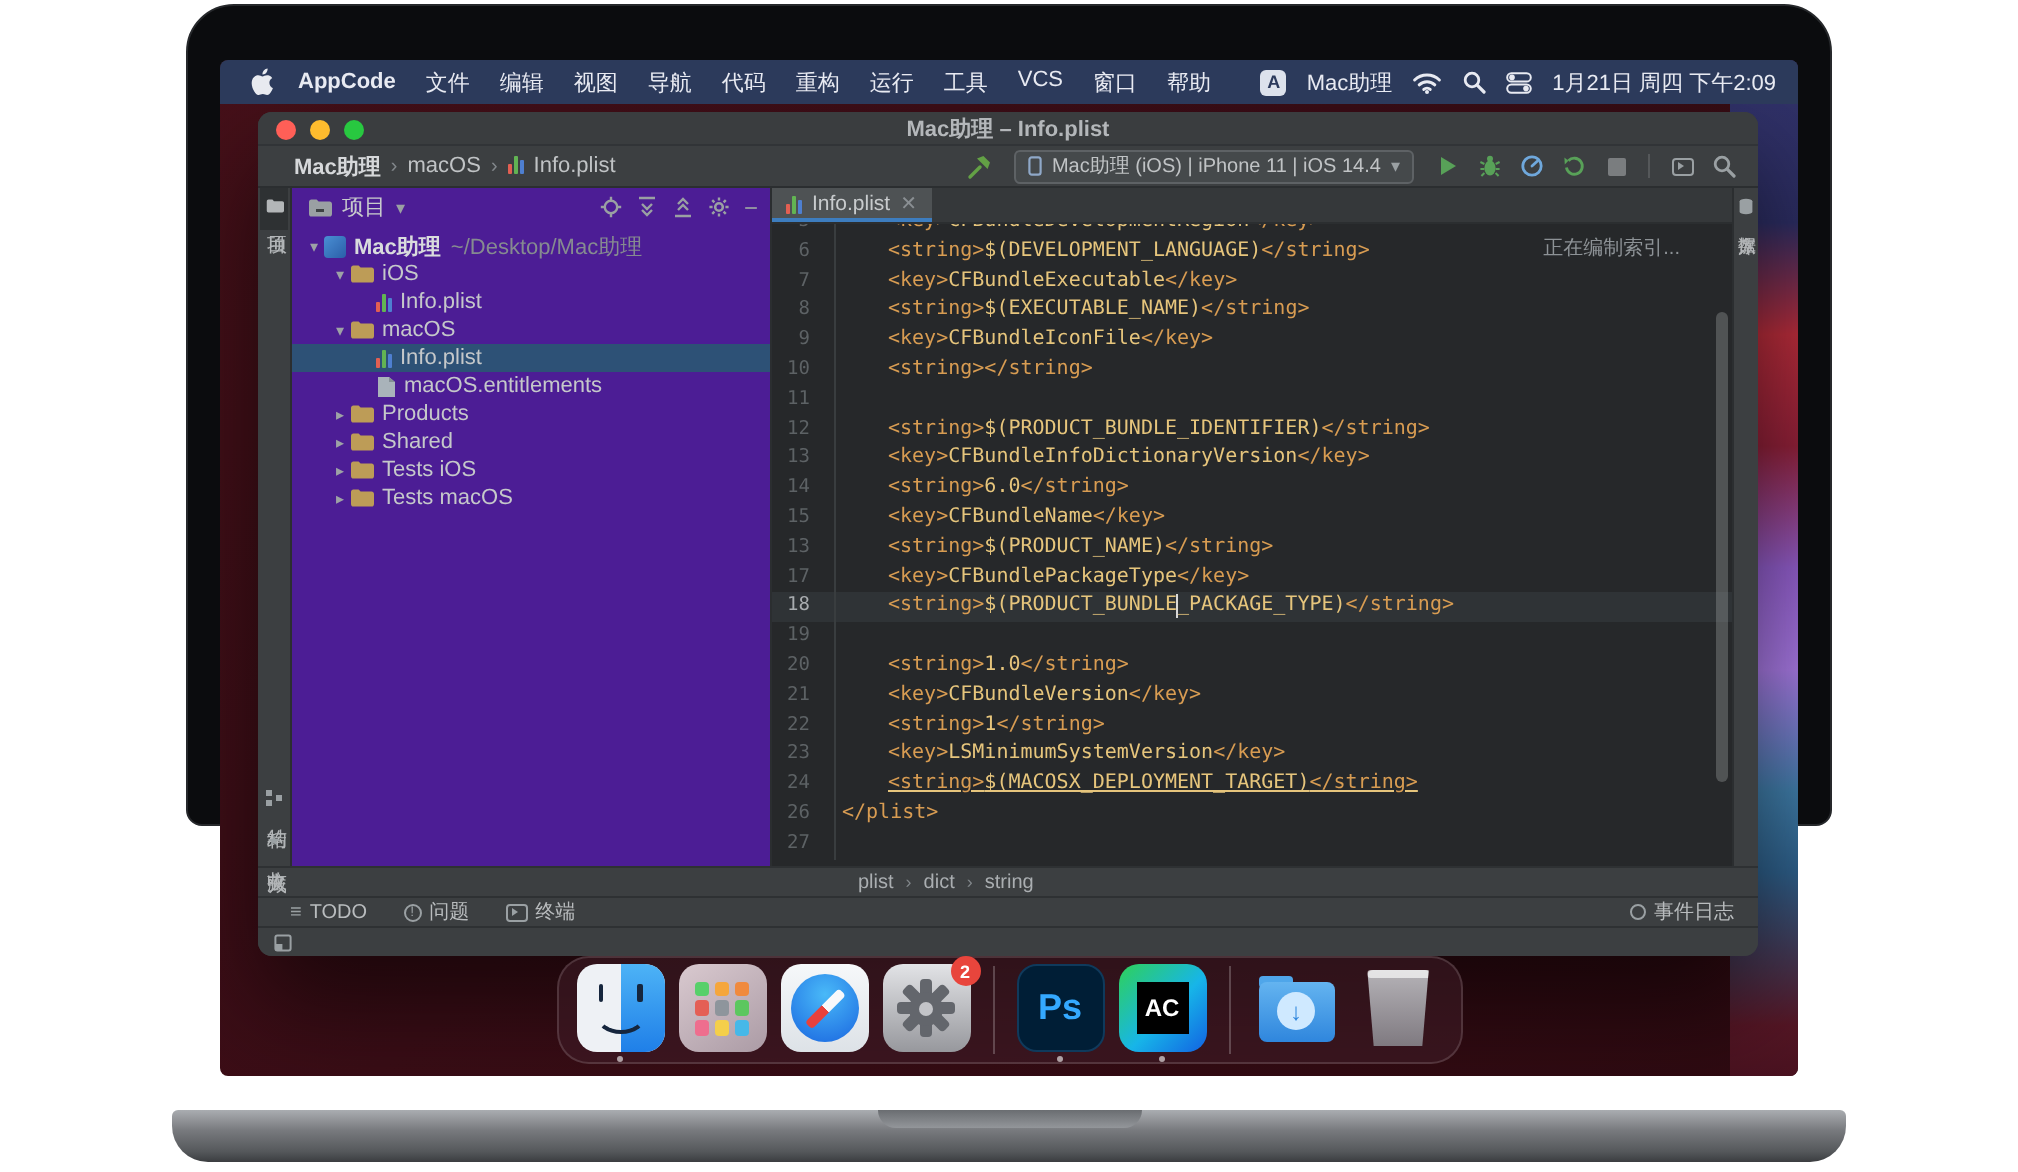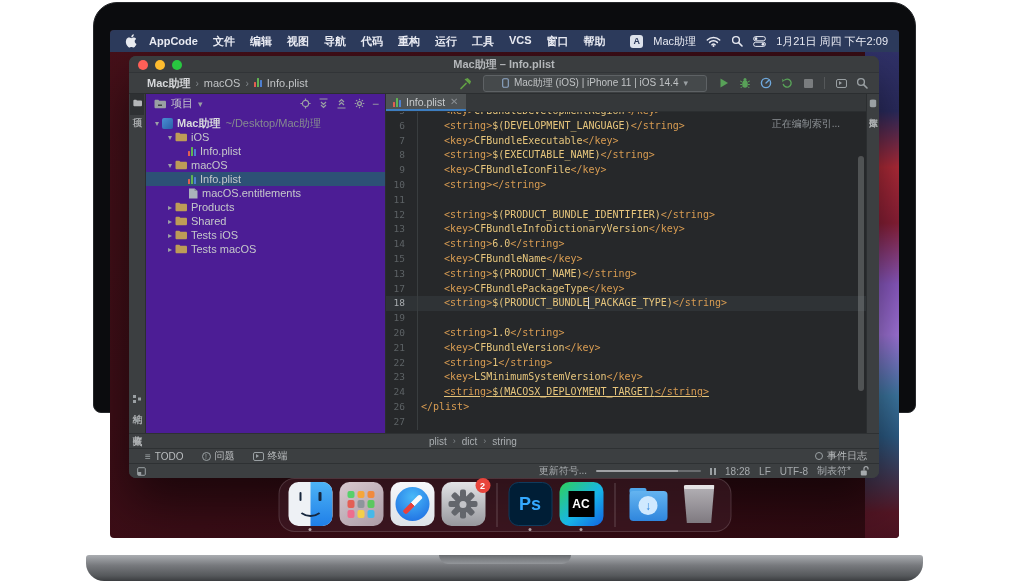--- a/index.html
+++ b/index.html
@@ -19,21 +19,21 @@
   .screen{position:absolute;left:16px;top:27px;width:789px;height:508px;overflow:hidden;
           border-radius:4px;background:linear-gradient(135deg,#461019 0%,#3a0d16 45%,#2e0a11 100%);}
   .wall-band{position:absolute;right:0;top:0;width:34px;height:100%;
      background:linear-gradient(180deg,#32336b 0%,#2b2c60 16%,#b62c3a 27%,#8e2038 38%,
                 #8f5cc8 50%,#a678e2 60%,#3f7ca8 72%,#2e5f8a 80%,#551625 95%,#4a1220 100%);}
   
   .menubar{position:absolute;left:0;top:0;width:100%;height:22px;background:#2c3a5b;
            display:flex;align-items:center;color:#e8eaf2;font-size:11px;z-index:5;}
   .menubar .apple{margin-left:15px;display:inline-flex;}
   .mb-app{font-weight:bold;margin-left:12px;}
-  #mb-menus{display:inline-flex;gap:15px;margin-left:15px;font-weight:bold;}
+  #mb-menus{display:inline-flex;gap:15px;margin-left:15px;}
   .mb-right{margin-left:auto;display:inline-flex;align-items:center;gap:10px;padding-right:11px;}
   .ime{width:13px;height:13px;border-radius:3px;background:#dde2ec;color:#2c3a5c;font-size:9px;
        font-weight:bold;display:inline-flex;align-items:center;justify-content:center;}
   
   .appwindow{position:absolute;left:19px;top:26px;width:750px;height:422px;border-radius:7px;
              background:#3c3f41;box-shadow:0 24px 50px rgba(0,0,0,.55);overflow:hidden;
              color:#bbbec0;font-size:11px;z-index:4;}
   .titlebar{height:17px;background:#3a3d3f;border-bottom:1px solid #313437;position:relative;
             display:flex;align-items:center;box-sizing:border-box;}
   .lights{position:absolute;left:9px;top:4px;display:flex;gap:7px;}
@@ -41,21 +41,21 @@
   .l-close{background:#ff5f57}.l-min{background:#febc2e}.l-max{background:#28c840}
   .wtitle{margin:0 auto;font-size:11px;font-weight:bold;color:#b4b7ba;}
   
   .toolbar{height:21px;display:flex;align-items:center;border-bottom:1px solid #2b2e30;
            box-sizing:border-box;padding:0 8px 0 18px;}
   #crumbs{display:flex;align-items:center;gap:5px;}
   .bc-item{color:#c0c3c5}.bc-item.bold{font-weight:bold;color:#d6d8da}
   .bc-sep{color:#82878b;font-size:10px;}
   .tb-right{margin-left:auto;display:flex;align-items:center;gap:3px;}
   .tbi{width:18px;height:16px;display:inline-flex;align-items:center;justify-content:center;}
-  .combo{display:inline-flex;align-items:center;gap:5px;height:15px;padding:0 18px;margin:0 5px;
+  .combo{display:inline-flex;align-items:center;gap:5px;height:15px;padding:0 6px;margin:0 5px;
          border:1px solid #5e6265;border-radius:3px;background:#45494b;color:#c0c3c5;font-size:10px;}
   .combo .chev{color:#9aa0a3;font-size:9px;}
   .tbsep{width:1px;height:12px;background:#55585a;margin:0 4px;}
   .stop-sq{width:9px;height:9px;background:#7a7d7f;border-radius:1px;}
   
   .main{display:flex;height:339px;}
   .lstrip{width:17px;background:#3c3f41;border-right:1px solid #2b2e30;box-sizing:border-box;
           display:flex;flex-direction:column;align-items:center;font-size:10px;color:#b3b6b8;}
   .vbtn{writing-mode:vertical-rl;padding:5px 0;display:flex;align-items:center;gap:3px;}
   .vbtn.active{background:#2e3133;}
@@ -623,38 +623,20 @@
           </span>
         </div>
 
         <div class="statusbar">
           <span>
               <svg width="9" height="9" viewBox="0 0 9 9" fill="none">
                 <rect x="0.7" y="0.7" width="7.6" height="7.6" rx="1" stroke="#9aa0a3"></rect>
                 <rect x="0.7" y="5" width="3.5" height="3.3" fill="#9aa0a3"></rect>
               </svg>
             </span>
-          <span class="sb-right">
-            <span>更新符号...</span>
-            <span class="ptrack"></span>
-            <span class="pause">
-                <i></i>
-                <i></i>
-              </span>
-            <span>18:28</span>
-            <span>LF</span>
-            <span>UTF-8</span>
-            <span>制表符*</span>
-            <span>
-                <svg width="9" height="10" viewBox="0 0 9 10" fill="none">
-                  <rect x="0.8" y="4.6" width="6" height="4.8" rx="1" fill="#a6aaad"></rect>
-                  <path d="M4 4.6 V2.6 a2 2 0 0 1 4 0 V3.6" stroke="#a6aaad" stroke-width="1.2"></path>
-                </svg>
-              </span>
-          </span>
         </div>
       </div>
 
       <div class="dock" id="dock">
           <div class="dockitem">
             <div class="dicon finder">
               <div class="fr"></div>
               <i class="fe" style="left:11px"></i>
               <i class="fe" style="right:11px"></i>
               <b class="fsmile"></b>

